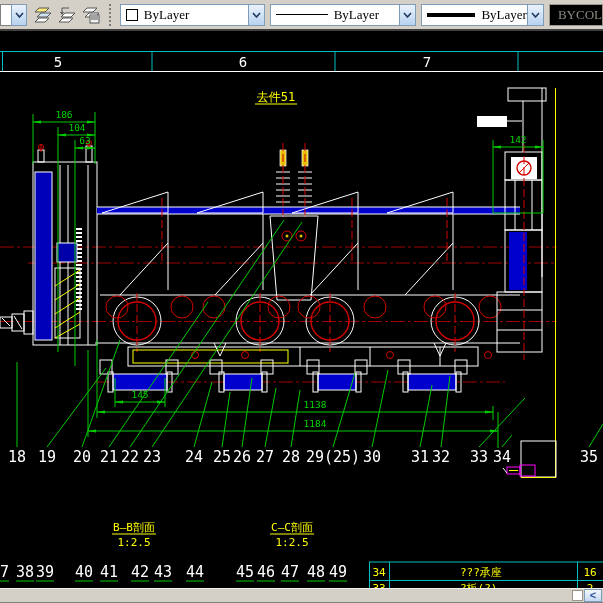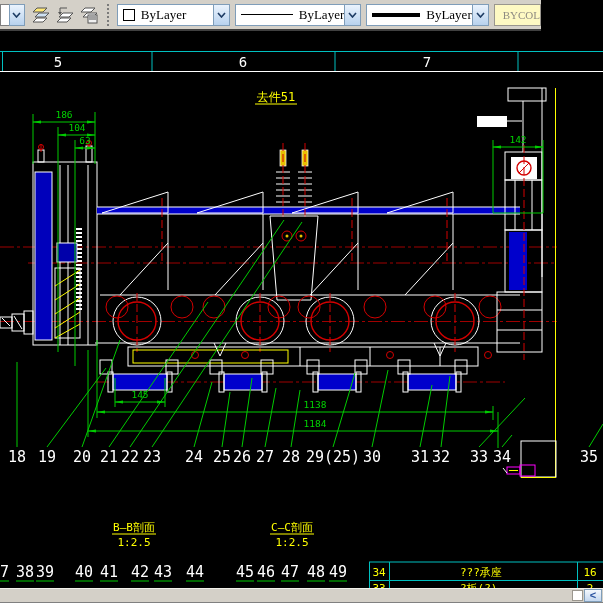--- a/index.html
+++ b/index.html
@@ -1,35 +1,35 @@
 <!DOCTYPE html>
 <html><head>
 <meta charset="utf-8">
 <style>
   html,body{margin:0;padding:0;}
   body{width:603px;height:603px;background:#000;font-family:"Liberation Sans",sans-serif;position:relative;overflow:hidden;}
   
-  .toolbar{position:absolute;top:0;left:0;width:541px;height:31px;background:#d4d0c8;
+  .toolbar{position:absolute;top:0;left:0;width:603px;height:31px;background:#d4d0c8;
     border-bottom:2px solid #404040;display:flex;align-items:center;box-sizing:border-box;}
   .fieldstub{width:12px;height:22px;background:#fff;border:1px solid #808080;border-right:none;box-sizing:border-box;}
   .arrowbtn{width:16px;height:22px;background:linear-gradient(#eaf3fd,#b8d2ee);border:1px solid #7f9db9;
     display:flex;align-items:center;justify-content:center;box-sizing:border-box;flex:none;}
   .arrowbtn svg{display:block;}
   .iconbar{display:flex;margin-left:4px;}
   .tbicon{width:24px;height:24px;display:flex;align-items:center;justify-content:center;}
   .grip{width:3px;height:22px;margin-left:6px;border-left:2px dotted #7a7a7a;}
   .combo{height:22px;background:#fff;border:1px solid #7f9db9;display:flex;align-items:center;
     font-size:12px;color:#000;box-sizing:border-box;padding-left:5px;}
   .combo .lbl{margin-left:6px;white-space:nowrap;font-family:"Liberation Serif",serif;font-size:13px;}
   .combo .spacer{flex:1;}
   .swatch{width:10px;height:10px;background:#fff;border:1px solid #000;flex:none;}
   .ltline{width:52px;height:1px;background:#000;flex:none;}
   .lwline{width:48px;height:4px;background:#000;flex:none;}
-  .plotstyle{height:22px;margin-left:5px;flex:1;background:#fef9c3;border:1px solid #9a968e;
-    display:flex;align-items:center;padding-left:8px;color:#8e8a82;font-family:"Liberation Serif",serif;font-size:11px;box-sizing:border-box;}
+  .plotstyle{height:22px;margin-left:5px;flex:1;background:#000000;border:1px solid #9a968e;
+    display:flex;align-items:center;padding-left:8px;color:#8e8a82;font-family:"Liberation Serif",serif;font-size:13px;box-sizing:border-box;}
   
   .canvas{position:absolute;top:31px;left:0;}
   .t-zone{font:14px "DejaVu Sans Mono",monospace;fill:#fff;}
   .t-call{font:15px "DejaVu Sans Mono",monospace;fill:#fff;}
   .t-dim{font:9.5px "DejaVu Sans Mono",monospace;fill:#00d400;}
   .t-yel{font:12px "DejaVu Sans Mono",monospace;fill:#ffff00;}
   .t-sec{font:11px "DejaVu Sans Mono",monospace;fill:#ffff00;}
   .t-tab{font:11px "DejaVu Sans Mono",monospace;fill:#ffff00;}
   .w{stroke:#fff;fill:none;stroke-width:1;}
   .g{stroke:#00cc00;fill:none;stroke-width:1;}

